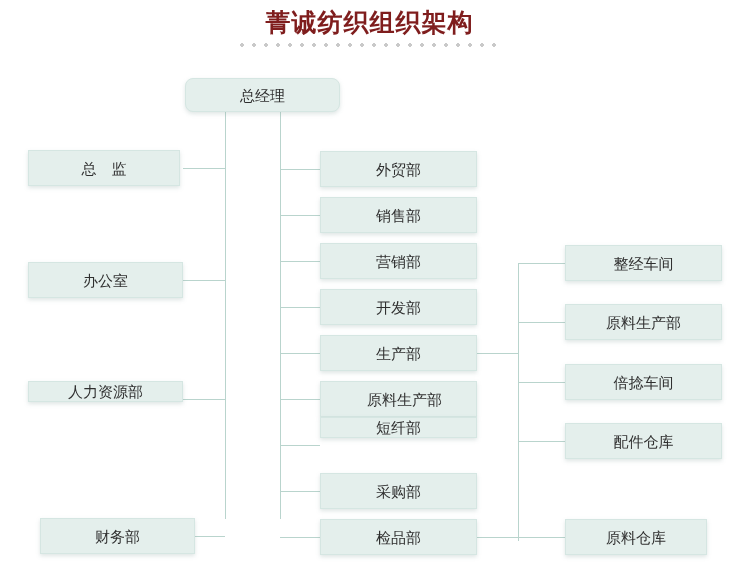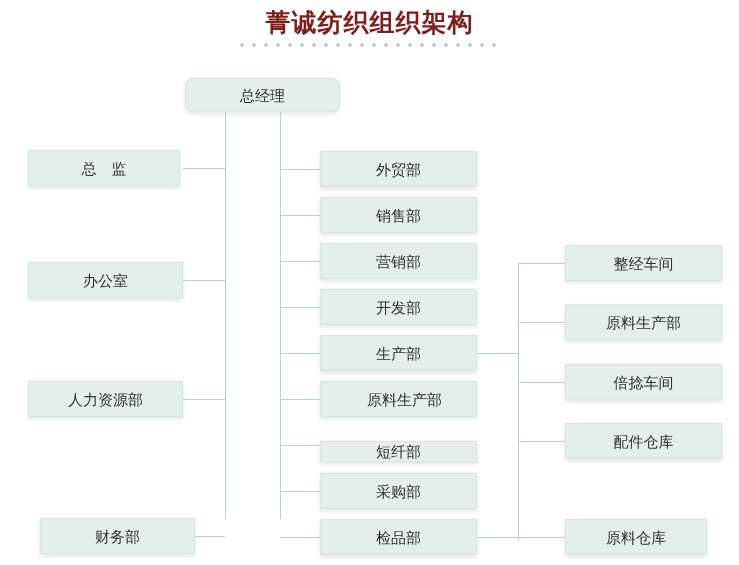--- a/index.html
+++ b/index.html
@@ -115,21 +115,21 @@
   <div class="node root" style="left:185px; top:78px; width:155px; height:34px;border-radius:8px;">
     <span class="node-label">总经理</span>
   </div>
 
   <div class="node" style="left:28px; top:150px; width:152px; height:36px;">
     <span class="node-label">总　监</span>
   </div>
   <div class="node" style="left:28px; top:262px; width:155px; height:36px;">
     <span class="node-label">办公室</span>
   </div>
-  <div class="node" style="left:28px; top:381px; width:155px; height:36px;">
+  <div class="node" style="left:28px; top:381px; width:155px; height:21px;">
     <span class="node-label">人力资源部</span>
   </div>
   <div class="node" style="left:28px; top:518px; width:155px; height:36px;margin-left:12px;">
     <span class="node-label">财务部</span>
   </div>
 
   <div class="node" style="left:320px; top:151px; width:157px; height:36px;">
     <span class="node-label">外贸部</span>
   </div>
   <div class="node" style="left:320px; top:197px; width:157px; height:36px;">
@@ -140,21 +140,21 @@
   </div>
   <div class="node" style="left:320px; top:289px; width:157px; height:36px;">
     <span class="node-label">开发部</span>
   </div>
   <div class="node" style="left:320px; top:335px; width:157px; height:36px;">
     <span class="node-label">生产部</span>
   </div>
   <div class="node" style="left:320px; top:381px; width:157px; height:36px;padding-left:12px;">
     <span class="node-label">原料生产部</span>
   </div>
-  <div class="node" style="left:320px; top:441px; width:157px; height:21px;">
+  <div class="node" style="left:320px; top:417px; width:157px; height:21px;">
     <span class="node-label">短纤部</span>
   </div>
   <div class="node" style="left:320px; top:473px; width:157px; height:36px;">
     <span class="node-label">采购部</span>
   </div>
   <div class="node" style="left:320px; top:519px; width:157px; height:36px;">
     <span class="node-label">检品部</span>
   </div>
 
   <div class="node" style="left:565px; top:245px; width:157px; height:36px;">

